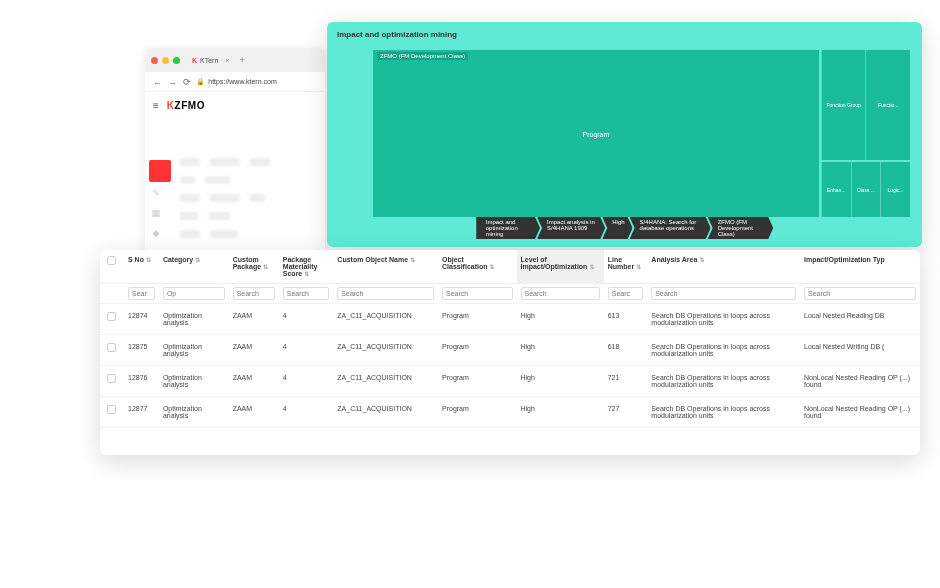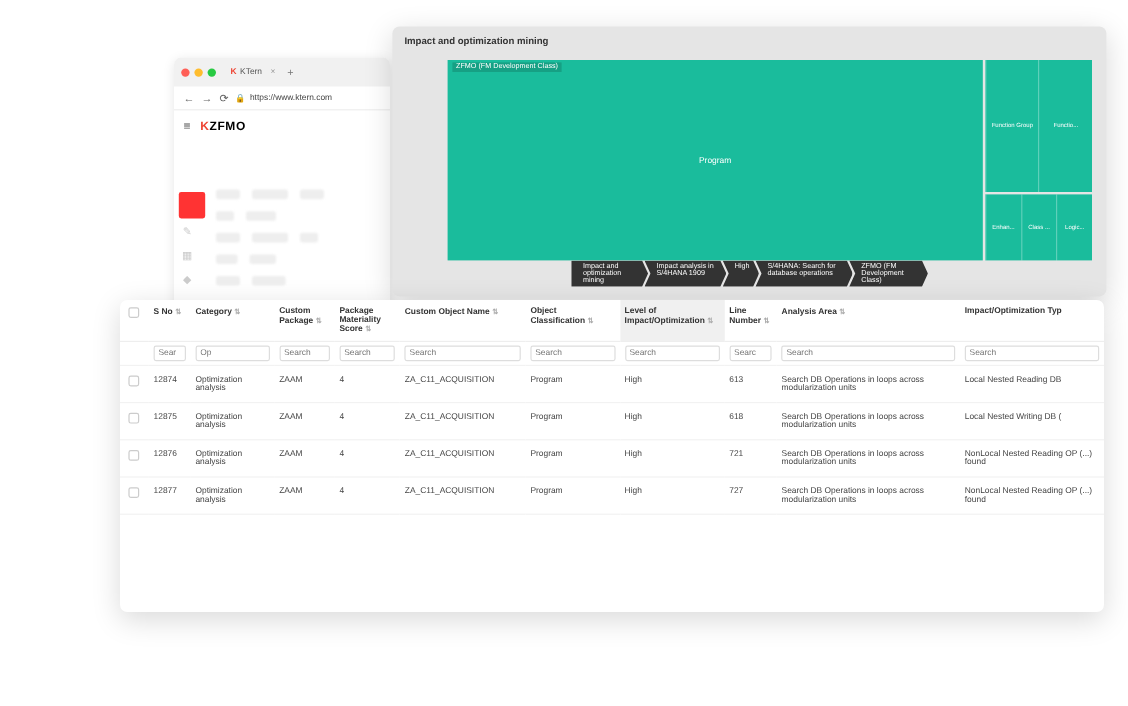--- a/index.html
+++ b/index.html
@@ -24,36 +24,36 @@
 .brand { font-size: 10px; font-weight: 800; letter-spacing: 0.5px; }
 .brand .kr { color: #e43; }
 .side-icons { position: absolute; left: 6px; top: 110px; display: flex; flex-direction: column; gap: 10px; align-items: center; }
 .side-icons .ic { width: 10px; height: 10px; color: #ccc; font-size: 9px; text-align: center; }
 .red-square { position: absolute; left: 4px; top: 112px; width: 22px; height: 22px; background: #f33; border-radius: 2px; }
 .blur-rows { position: absolute; left: 35px; top: 110px; right: 8px; display: flex; flex-direction: column; gap: 10px; }
 .blur-row { display: flex; gap: 10px; }
 .blur-cell { background: #eee; height: 8px; border-radius: 2px; filter: blur(1px); }
 
 
-.mining-panel { position: absolute; top: 22px; left: 327px; width: 595px; height: 225px; background: #e5e5e5; border-radius: 6px; box-shadow: 0 6px 24px rgba(0,0,0,0.15); padding: 8px 10px; }
+.mining-panel { position: absolute; top: 22px; left: 327px; width: 595px; height: 225px; background: #5eead4; border-radius: 6px; box-shadow: 0 6px 24px rgba(0,0,0,0.15); padding: 8px 10px; }
 .mining-title { font-size: 8px; font-weight: 600; color: #333; margin-bottom: 6px; }
 .crumb-bar { position: absolute; bottom: 8px; left: 50%; transform: translateX(-50%); display: flex; gap: -2px; }
 .crumb { background: #333; color: #fff; font-size: 6px; padding: 2px 8px 2px 10px; position: relative; clip-path: polygon(0 0, calc(100% - 5px) 0, 100% 50%, calc(100% - 5px) 100%, 0 100%, 5px 50%); margin-left: -3px; }
 .crumb:first-child { clip-path: polygon(0 0, calc(100% - 5px) 0, 100% 50%, calc(100% - 5px) 100%, 0 100%); margin-left: 0; }
 .treemap { position: absolute; top: 28px; left: 46px; right: 12px; bottom: 30px; display: flex; gap: 2px; }
 .tmap-big { flex: 5; background: #1abc9c; position: relative; }
 .tmap-right { flex: 1; display: flex; flex-direction: column; gap: 2px; }
 .tmap-r1 { flex: 2; background: #1abc9c; display: flex; }
 .tmap-r2 { flex: 1; background: #1abc9c; display: flex; }
 .tmap-cell { flex: 1; border-left: 1px solid rgba(255,255,255,0.3); display: flex; align-items: center; justify-content: center; font-size: 5px; color: #fff; text-align: center; padding: 1px; }
 .tmap-label { position: absolute; top: 2px; left: 4px; font-size: 6px; color: #fff; background: rgba(0,0,0,0.15); padding: 1px 3px; }
 .tmap-center { position: absolute; top: 50%; left: 50%; transform: translate(-50%,-50%); font-size: 7px; color: #fff; }
 
 
-.table-panel { position: absolute; top: 250px; left: 100px; width: 820px; height: 260px; background: #fff; border-radius: 6px; box-shadow: 0 6px 24px rgba(0,0,0,0.15); overflow: hidden; }
+.table-panel { position: absolute; top: 250px; left: 100px; width: 820px; height: 205px; background: #fff; border-radius: 6px; box-shadow: 0 6px 24px rgba(0,0,0,0.15); overflow: hidden; }
 .tbl { width: 100%; border-collapse: collapse; table-layout: fixed; }
 .tbl th { font-size: 7px; color: #333; font-weight: 600; text-align: left; padding: 6px 4px; vertical-align: top; border-bottom: 1px solid #eee; position: relative; }
 .tbl th .sort { color: #aaa; font-size: 6px; margin-left: 2px; }
 .tbl th.highlight { background: #f0f0f0; }
 .tbl td { font-size: 7px; color: #444; padding: 8px 4px; border-bottom: 1px solid #f2f2f2; vertical-align: top; }
 .tbl .chk-col { width: 22px; text-align: center; }
 .chk { width: 9px; height: 9px; border: 1px solid #ccc; border-radius: 2px; display: inline-block; }
 .filter-row td { padding: 3px 4px; }
 .filter-input { width: 100%; font-size: 7px; padding: 2px 3px; border: 1px solid #ddd; border-radius: 2px; color: #888; background: #fff; }
 .col-sno { width: 32px; }

